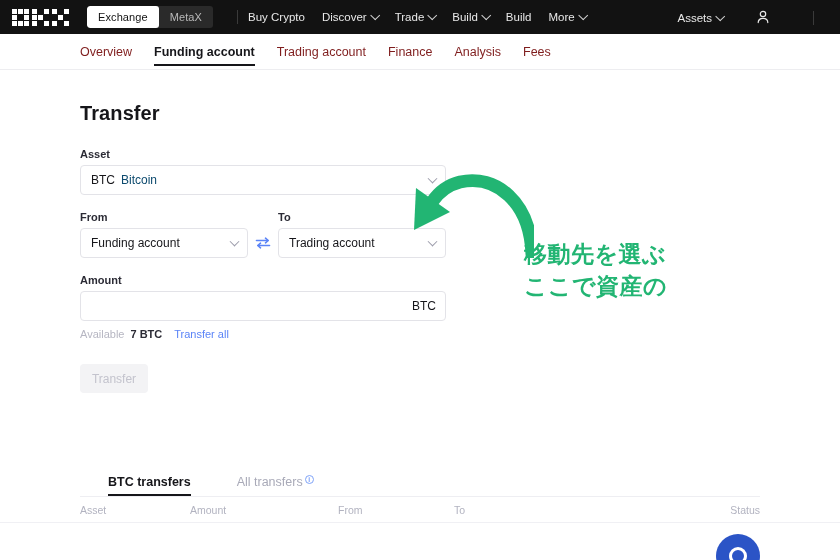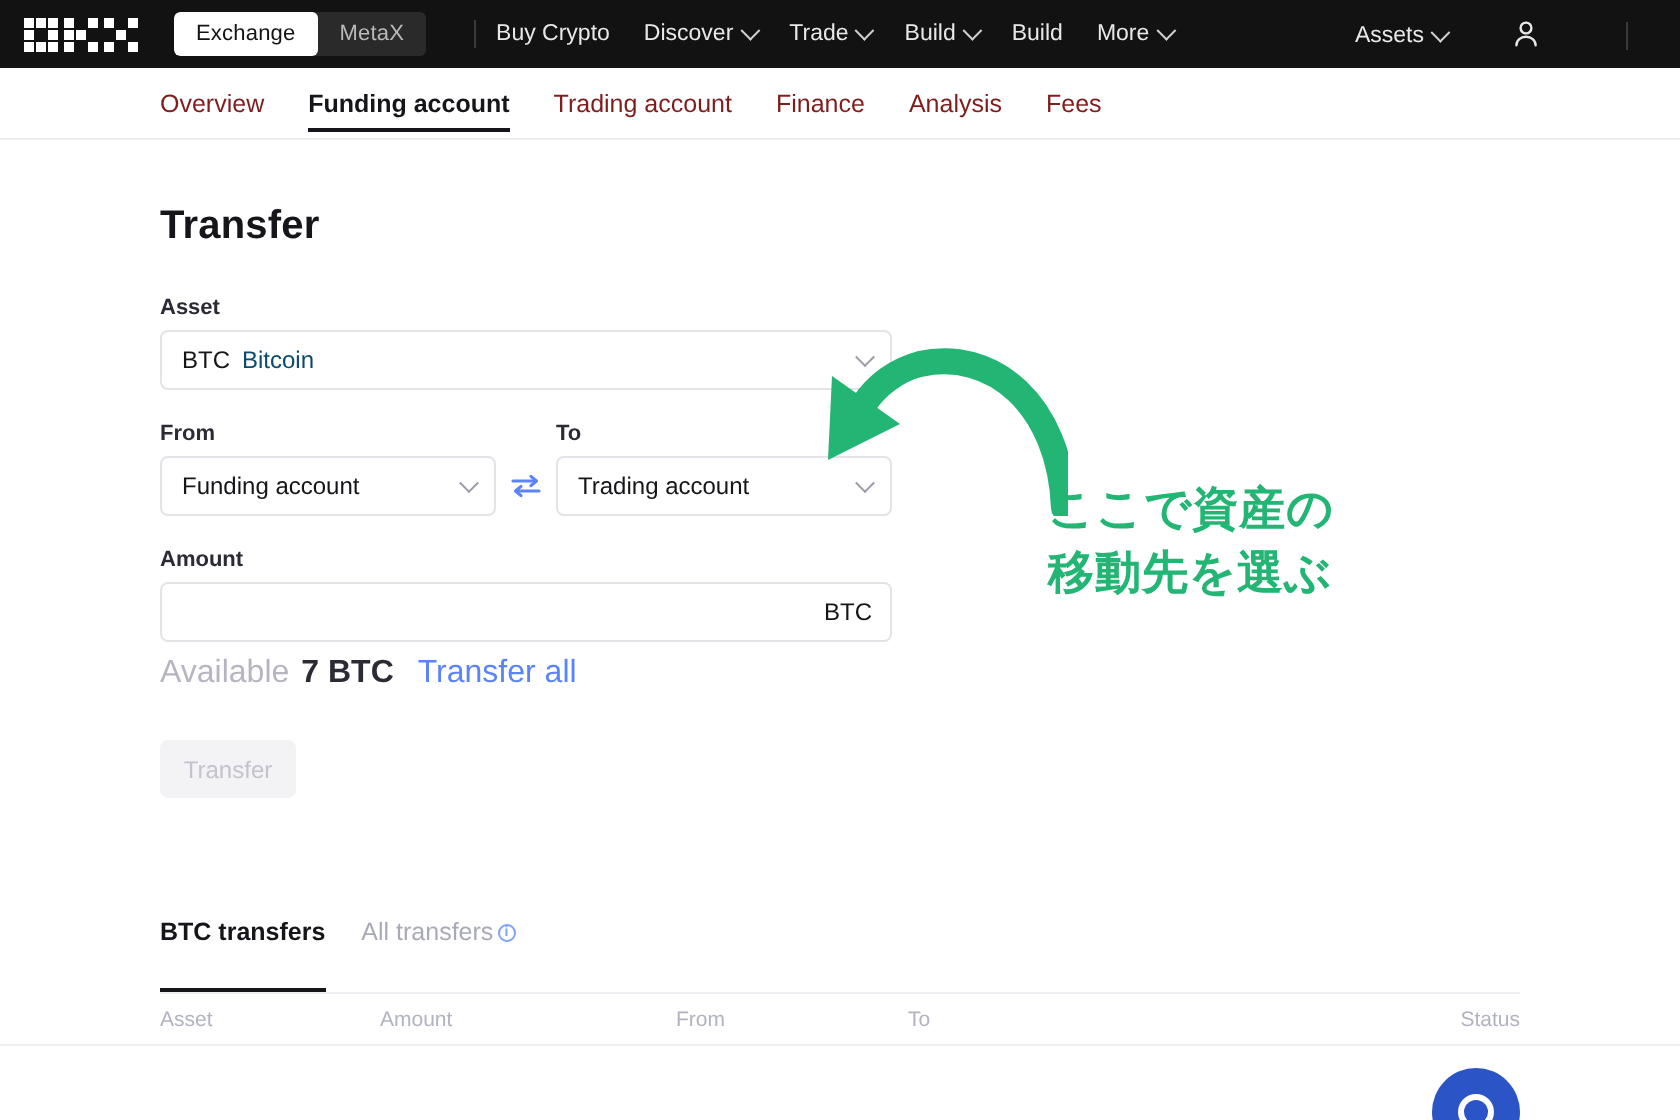--- a/index.html
+++ b/index.html
@@ -224,21 +224,21 @@
     position: absolute;
     right: 10px; top: 50%;
     transform: translateY(-50%);
     font-size: 12px;
     color: #16161a;
     pointer-events: none;
   }
 
   .avail {
     margin-top: 7px;
-    font-size: 16px;
+    font-size: 11px;
     display: flex;
     align-items: center;
     gap: 6px;
   }
   .avail .k { color: #b6b6c2; }
   .avail .val { color: #2b2b35; font-weight: bold; }
   .avail .lnk { color: #5b84f7; cursor: pointer; margin-left: 6px; }
 
   .btn-transfer {
     margin-top: 24px;
@@ -266,24 +266,25 @@
     align-items: flex-end;
     gap: 18px;
     padding-left: 80px;
     height: 28px;
   }
   .htab {
     font-size: 12.5px;
     color: #a9aab8;
     cursor: pointer;
     position: relative;
-    padding-bottom: 23px;
-    display: flex;
-    align-items: center;
+    padding-bottom: 7px;
+    display: flex;
+    align-items: flex-start;
     gap: 2px;
+    margin-left: 28px;
   }
   .htab.active { color: #16161a; font-weight: bold; }
   .htab.active::after {
     content: "";
     position: absolute;
     left: 0; right: 0; bottom: 0;
     height: 2px;
     background: #16161a;
   }
   .info-ico {
@@ -537,21 +538,21 @@
     </div>
 
   </div>
 
   <svg class="annot-arrow" width="130" height="90" viewBox="0 0 130 90">
     <path d="M128 86 C126 34, 92 6, 56 14 C44 17, 34 25, 28 34" fill="none" stroke="#22b573" stroke-width="13" stroke-linecap="round"></path>
     <path d="M10 62 L12 20 L46 44 Z" fill="#22b573"></path>
   </svg>
 
   <div class="annot-text">
+    <div>移動先を選ぶ</div>
     <div>ここで資産の</div>
-    <div>移動先を選ぶ</div>
   </div>
 
   <div class="support">
     <div class="inner"></div>
   </div>
 
 </div>
 
 </body></html>

